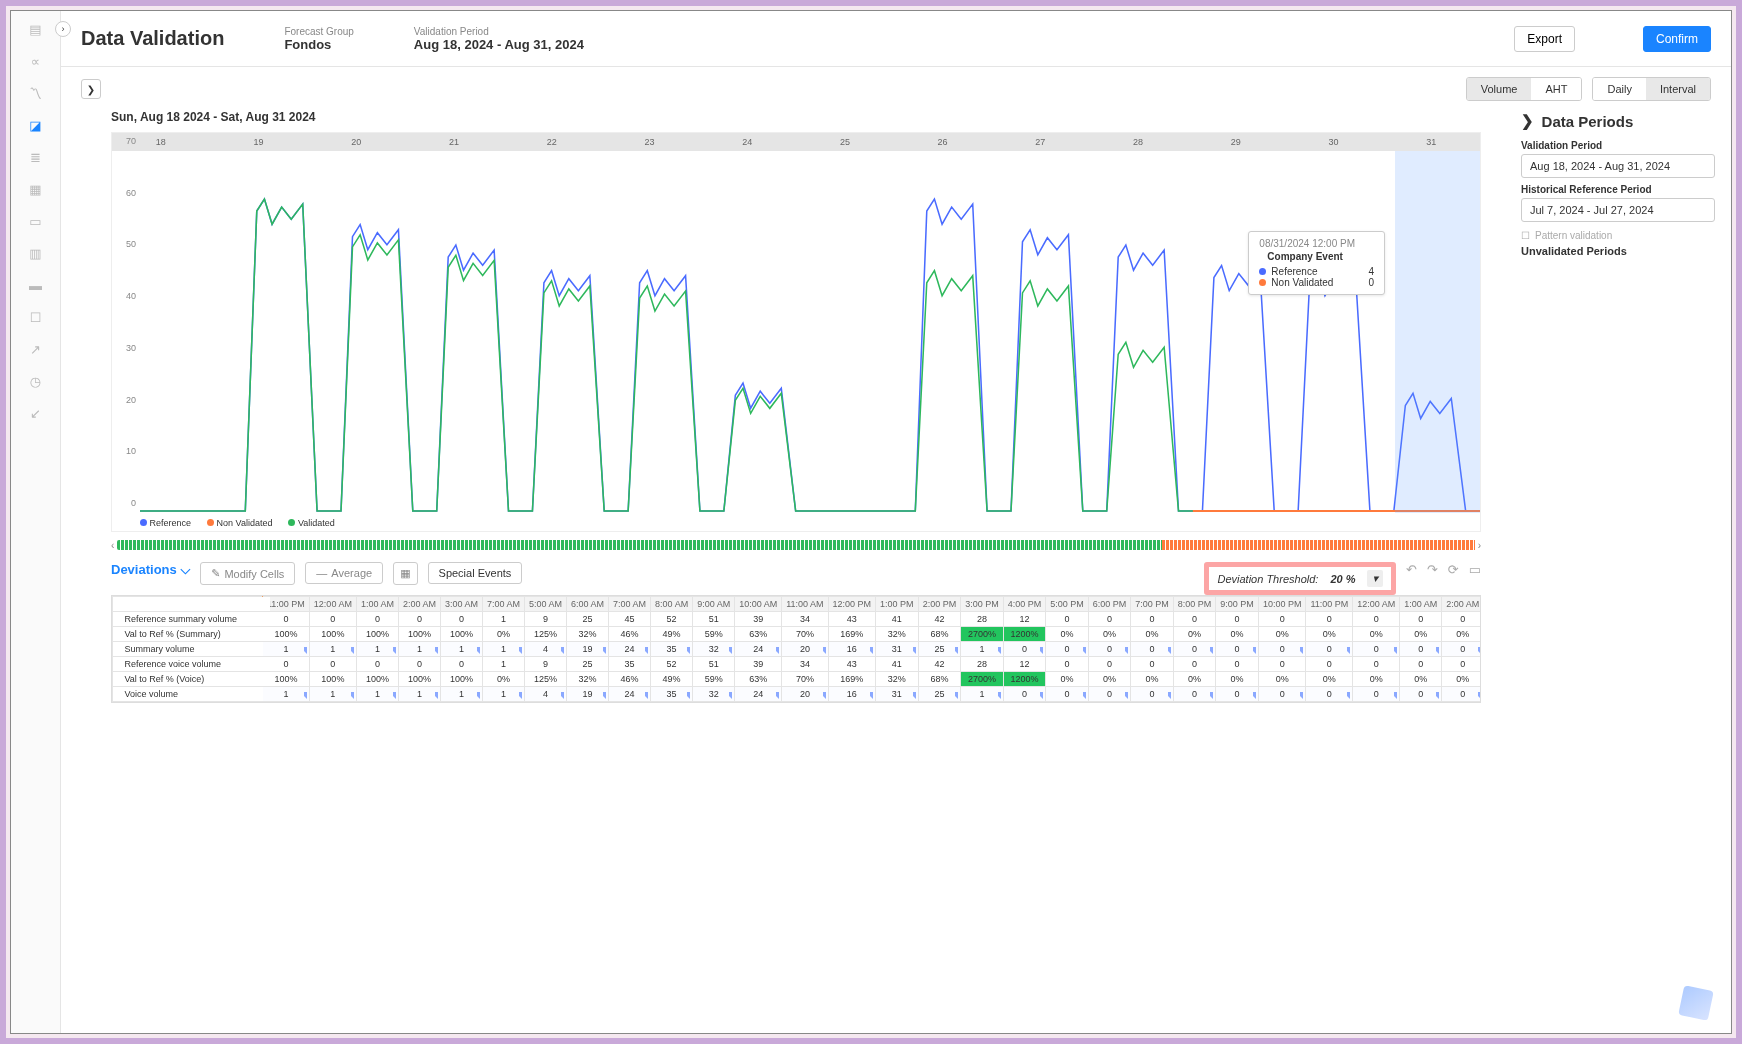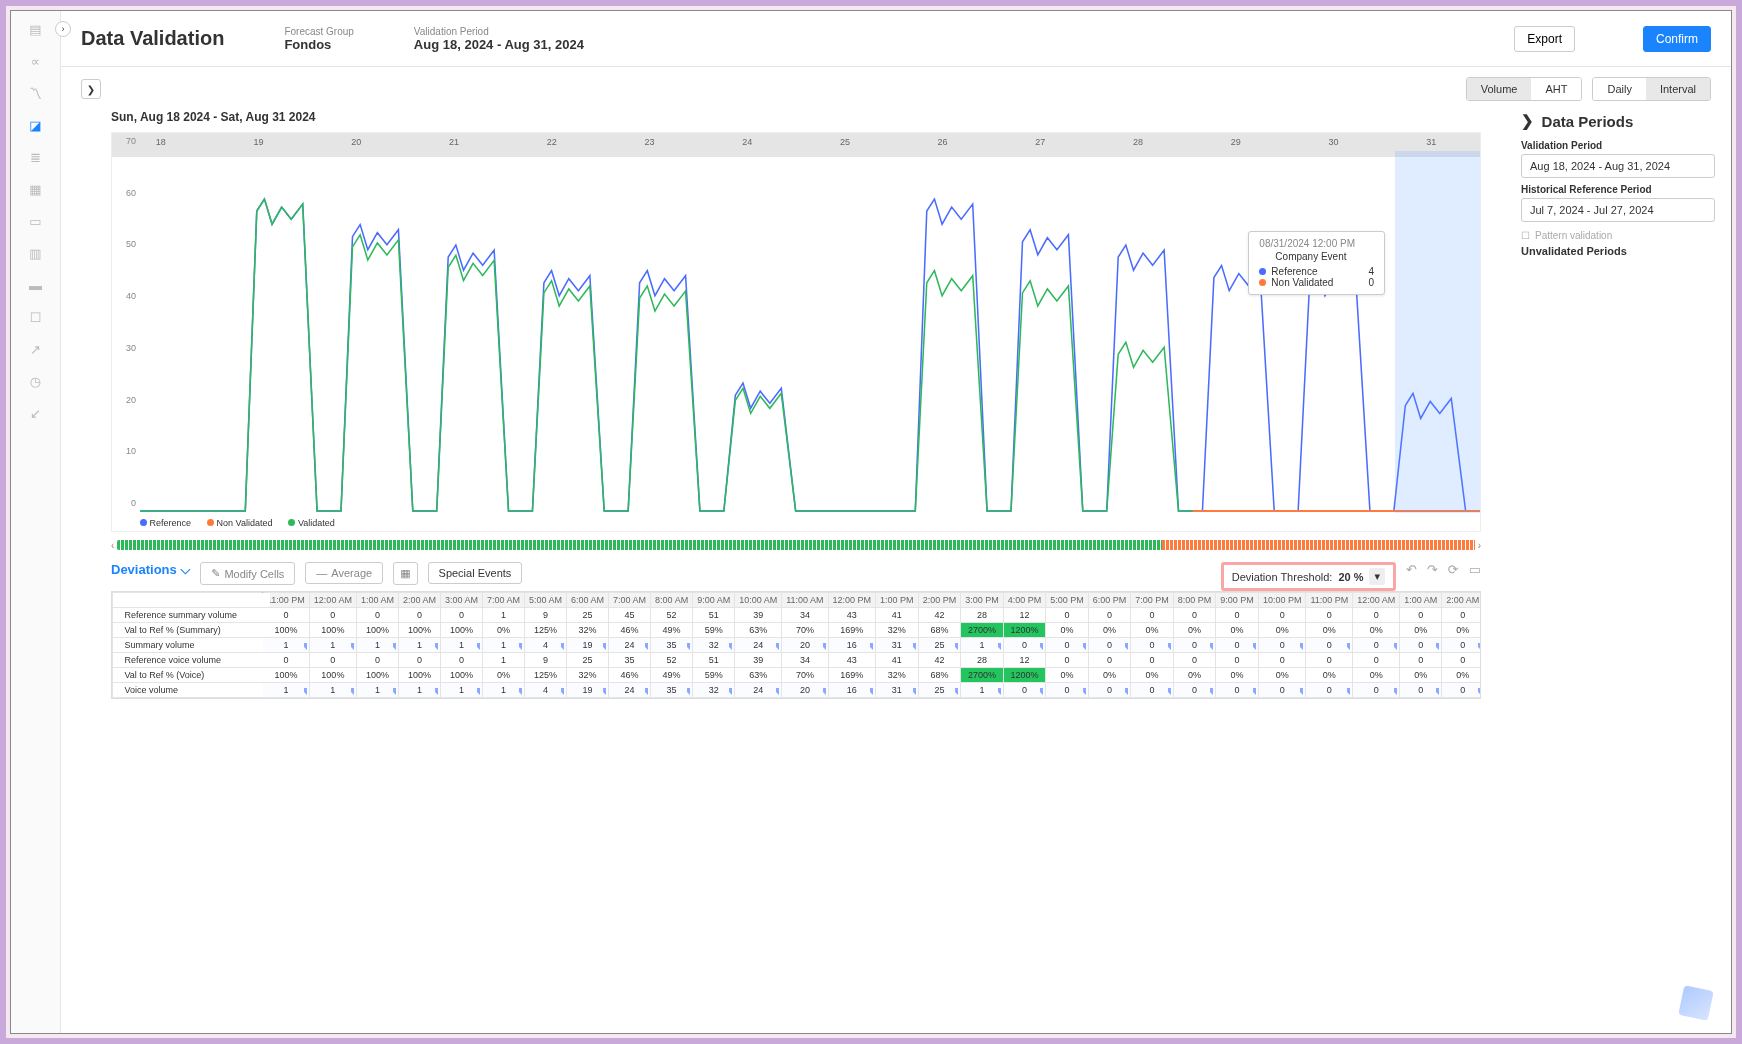--- a/index.html
+++ b/index.html
@@ -22,41 +22,41 @@
 .toggle-row { position:absolute; left:50px; right:0; top:62px; height:32px; display:flex; align-items:center; padding:0 20px; }
 .caret-btn { width:20px; height:20px; border:1px solid #ccc; border-radius:3px; background:#fff; display:flex; align-items:center; justify-content:center; font-size:10px; }
 .seg { margin-left:auto; display:flex; border:1px solid #ccc; border-radius:3px; overflow:hidden; }
 .seg > div { padding:5px 14px; font-size:11px; background:#fff; cursor:pointer; }
 .seg > div.active { background:#e8e8e8; }
 .seg + .seg { margin-left:10px; }
 
 .main { position:absolute; left:80px; right:230px; top:95px; bottom:10px; padding:0 20px; }
 .chart-title { font-size:12px; font-weight:700; margin:4px 0 8px; }
 .chart-area { height:400px; border:1px solid #eee; position:relative; }
-.xheader { height:24px; background:#e5e5e5; display:flex; font-size:9px; color:#666; position:relative; }
+.xheader { height:18px; background:#e5e5e5; display:flex; font-size:9px; color:#666; position:relative;align-items:flex-end; }
 .xheader span { flex:1; text-align:center; line-height:18px; }
 .plot { position:absolute; left:28px; right:0; top:18px; bottom:18px; }
 .yaxis { position:absolute; left:0; top:18px; bottom:18px; width:28px; }
 .ytick { position:absolute; right:4px; font-size:9px; color:#888; transform:translateY(-50%); }
 .hband { position:absolute; right:0; top:0; bottom:0; width:85px; background:rgba(100,160,255,0.2); }
 .tooltip { position:absolute; background:#fff; border:1px solid #ccc; border-radius:3px; padding:6px 10px; font-size:10px; top:80px; right:95px; box-shadow:0 1px 3px rgba(0,0,0,0.1); }
-.tooltip .tt-title { font-weight:400; margin:2px 16px 4px; }
+.tooltip .tt-title { font-weight:700; margin:2px 8px 4px; }
 .tooltip .row { display:flex; align-items:center; gap:5px; }
 .dot { width:7px; height:7px; border-radius:50%; display:inline-block; }
 .legend { position:absolute; left:0; bottom:0; height:16px; display:flex; gap:16px; font-size:9px; align-items:center; padding-left:28px; }
 .minimap { height:14px; margin:6px 0 10px; display:flex; align-items:center; gap:3px; }
 .mm-arrow { font-size:10px; color:#888; cursor:pointer; }
 .mm-bar { flex:1; height:10px; background: repeating-linear-gradient(90deg,#2eb85c 0 3px,#fff 3px 4px); border-radius:2px; position:relative; }
 .mm-bar::after { content:''; position:absolute; right:0; top:0; bottom:0; width:23%; background: repeating-linear-gradient(90deg,#ff7a3c 0 3px,#fff 3px 4px); }
 
 .devbar { display:flex; align-items:flex-start; gap:10px; }
 .devbar .dev-title { color:#1a84ff; font-weight:600; font-size:13px; }
 .devbar .tag { border:1px solid #ccc; padding:4px 10px; border-radius:3px; font-size:11px; color:#888; background:#fff; display:flex; align-items:center; gap:4px; }
 .devbar .spacer { flex:1; }
-.devbar .thresh { display:flex; align-items:center; gap:6px; border:3px solid #fca5a5; border-radius:3px; padding:3px 8px; font-size:11px; }
+.devbar .thresh { display:flex; align-items:center; gap:12px; border:5px solid #fca5a5; border-radius:3px; padding:3px 8px; font-size:11px;font-style:italic; }
 .iconbtn { color:#aaa; cursor:pointer; font-size:13px; }
 
 .table-meta { display:flex; justify-content:space-between; font-size:10px; margin:10px 0 4px; }
 .table-meta .right span { margin-left:12px; }
 
 .grid { border:1px solid #ddd; font-size:9px; overflow-x:auto; }
 .grid table { border-collapse:collapse; }
 .grid th, .grid td { border:1px solid #e4e4e4; padding:1px 4px; text-align:center; min-width:42px; white-space:nowrap; height:15px; }
 .grid th.rowhdr { text-align:left; min-width:150px; position:sticky; left:8px; background:#fff; font-weight:400; border-right:1.5px solid #f0a060; }
 .grid thead th { background:#f3f3f3; font-weight:400; color:#666; }

